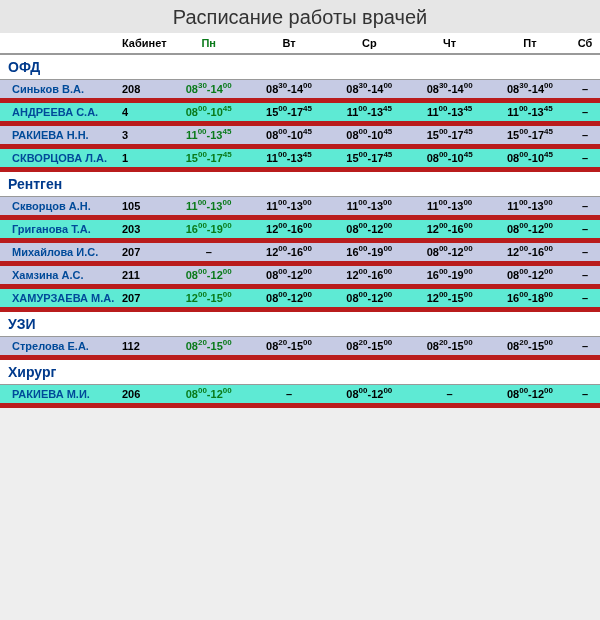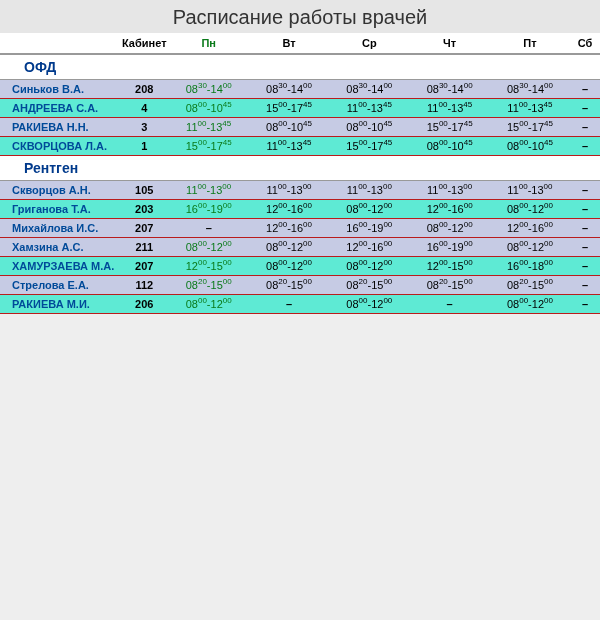--- a/index.html
+++ b/index.html
@@ -32,45 +32,45 @@
     border-bottom: 2px solid #999;
   }
   thead th.hl { color: #0a7a1a; }
   thead th:first-child { text-align: left; width: 120px; padding-left: 8px; }
   thead th:nth-child(2) { width: 48px; }
   .section td {
     background: #fff;
     color: #003a8c;
     font-weight: bold;
     font-size: 14px;
-    padding: 4px 24px;
+    padding: 4px 8px;
     border-bottom: 1px solid #999;
   }
   .doc {
-    border-bottom: 1px solid #b91c1c;
+    border-bottom: 5px solid #b91c1c;
   }
   .doc td {
     padding: 3px 2px;
     text-align: center;
     vertical-align: middle;
     font-size: 11px;
     font-weight: bold;
   }
   .doc td.name {
     color: #004a99;
     text-align: left;
     padding-left: 12px;
     white-space: nowrap;
   }
   .doc td.cab {
     color: #000;
     font-weight: bold;
-    text-align: center;
-  }
-  .doc .time { white-space: nowrap; font-weight: normal; }
+    text-align: left;
+  }
+  .doc .time { white-space: nowrap; font-weight: bold; }
   .doc .time.hl { color: #0a7a1a; }
   .doc .dash { font-weight: bold; }
   .odd { background: #c6cbe4; }
   .even { background: #5eead4; }
   sup { font-size: 8px; vertical-align: super; line-height: 0; }
 </style>
 </head>
 <body>
 
 <div class="title">Расписание работы врачей</div>
@@ -178,29 +178,35 @@
       <tr class="doc even">
         <td class="name">ХАМУРЗАЕВА М.А.</td>
         <td class="cab">207</td>
         <td class="time hl">12<sup>00</sup>-15<sup>00</sup></td>
         <td class="time">08<sup>00</sup>-12<sup>00</sup></td>
         <td class="time">08<sup>00</sup>-12<sup>00</sup></td>
         <td class="time">12<sup>00</sup>-15<sup>00</sup></td>
         <td class="time">16<sup>00</sup>-18<sup>00</sup></td>
         <td class="dash">–</td>
       </tr>
+      <tr class="section">
+        <td colspan="8">УЗИ</td>
+      </tr>
       <tr class="doc odd">
         <td class="name">Стрелова Е.А.</td>
         <td class="cab">112</td>
         <td class="time hl">08<sup>20</sup>-15<sup>00</sup></td>
         <td class="time">08<sup>20</sup>-15<sup>00</sup></td>
         <td class="time">08<sup>20</sup>-15<sup>00</sup></td>
         <td class="time">08<sup>20</sup>-15<sup>00</sup></td>
         <td class="time">08<sup>20</sup>-15<sup>00</sup></td>
         <td class="dash">–</td>
+      </tr>
+      <tr class="section">
+        <td colspan="8">Хирург</td>
       </tr>
       <tr class="doc even">
         <td class="name">РАКИЕВА М.И.</td>
         <td class="cab">206</td>
         <td class="time hl">08<sup>00</sup>-12<sup>00</sup></td>
         <td class="dash">–</td>
         <td class="time">08<sup>00</sup>-12<sup>00</sup></td>
         <td class="dash">–</td>
         <td class="time">08<sup>00</sup>-12<sup>00</sup></td>
         <td class="dash">–</td>

